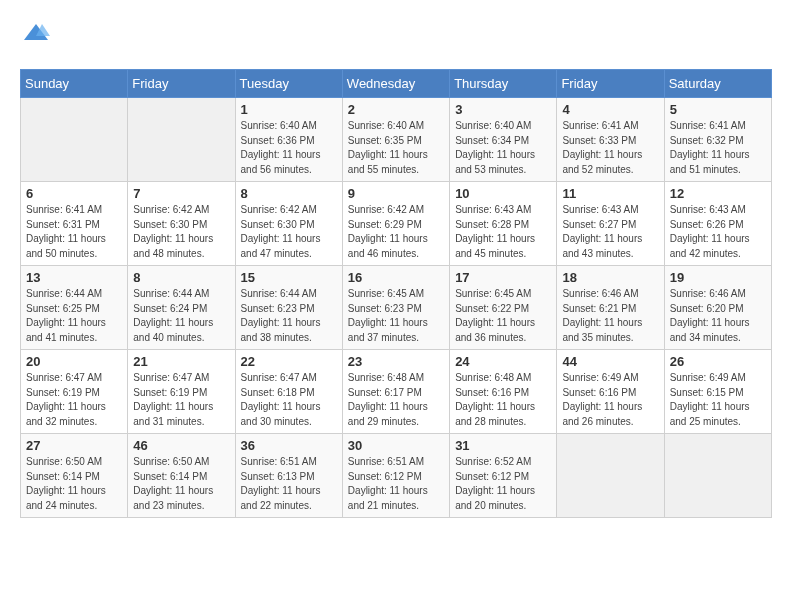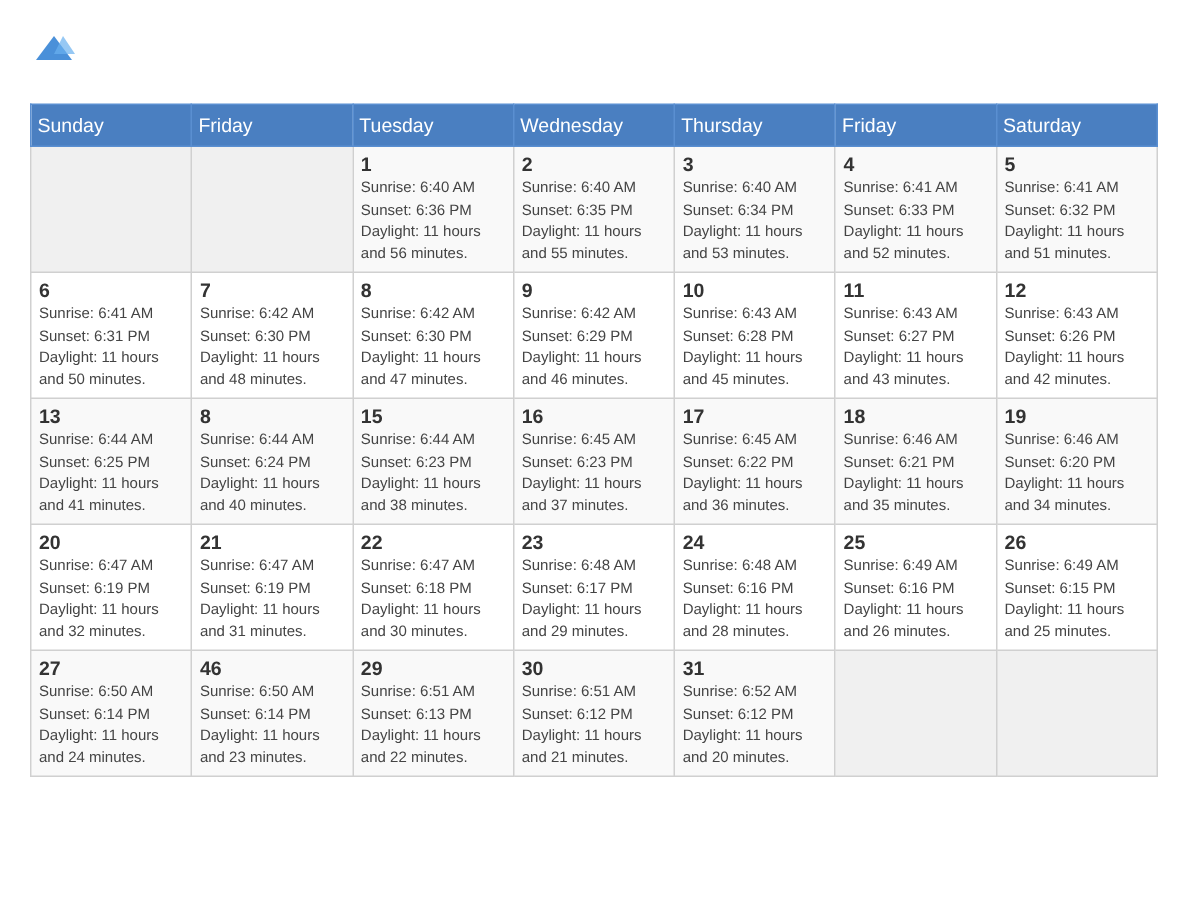--- a/index.html
+++ b/index.html
@@ -225,39 +225,39 @@
         </td>
         <td>
           <span class="day-number">23</span>
           <div class="day-info">Sunrise: 6:48 AM<br>Sunset: 6:17 PM<br>Daylight: 11 hours and 29 minutes.</div>
         </td>
         <td>
           <span class="day-number">24</span>
           <div class="day-info">Sunrise: 6:48 AM<br>Sunset: 6:16 PM<br>Daylight: 11 hours and 28 minutes.</div>
         </td>
         <td>
-          <span class="day-number">25</span>
+          <span class="day-number">44</span>
           <div class="day-info">Sunrise: 6:49 AM<br>Sunset: 6:16 PM<br>Daylight: 11 hours and 26 minutes.</div>
         </td>
         <td>
           <span class="day-number">26</span>
           <div class="day-info">Sunrise: 6:49 AM<br>Sunset: 6:15 PM<br>Daylight: 11 hours and 25 minutes.</div>
         </td>
       </tr>
       <tr>
         <td>
           <span class="day-number">27</span>
           <div class="day-info">Sunrise: 6:50 AM<br>Sunset: 6:14 PM<br>Daylight: 11 hours and 24 minutes.</div>
         </td>
         <td>
           <span class="day-number">46</span>
           <div class="day-info">Sunrise: 6:50 AM<br>Sunset: 6:14 PM<br>Daylight: 11 hours and 23 minutes.</div>
         </td>
         <td>
-          <span class="day-number">29</span>
+          <span class="day-number">36</span>
           <div class="day-info">Sunrise: 6:51 AM<br>Sunset: 6:13 PM<br>Daylight: 11 hours and 22 minutes.</div>
         </td>
         <td>
           <span class="day-number">30</span>
           <div class="day-info">Sunrise: 6:51 AM<br>Sunset: 6:12 PM<br>Daylight: 11 hours and 21 minutes.</div>
         </td>
         <td>
           <span class="day-number">31</span>
           <div class="day-info">Sunrise: 6:52 AM<br>Sunset: 6:12 PM<br>Daylight: 11 hours and 20 minutes.</div>
         </td>

